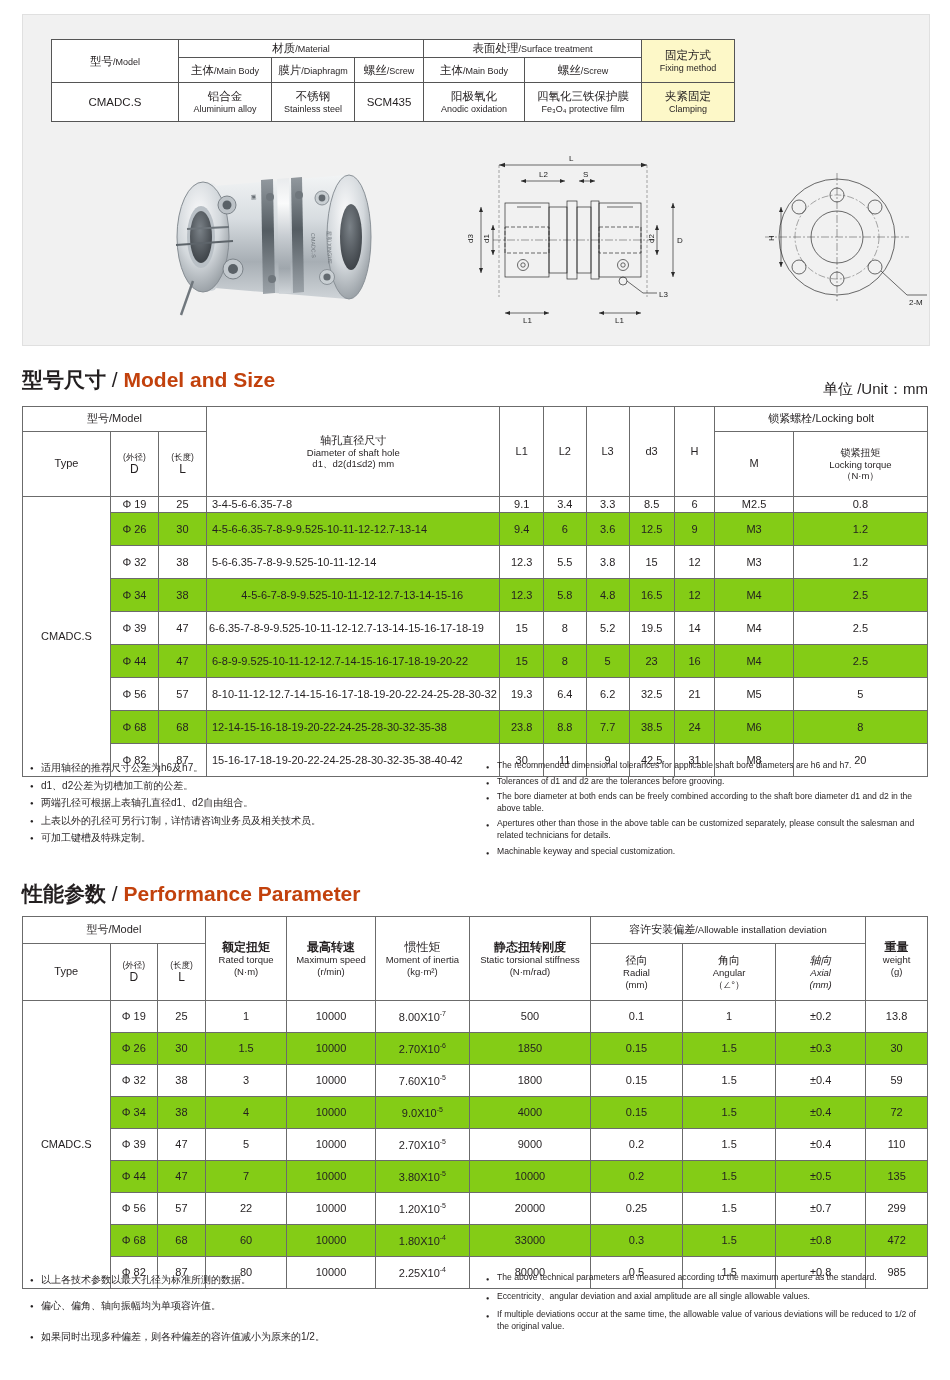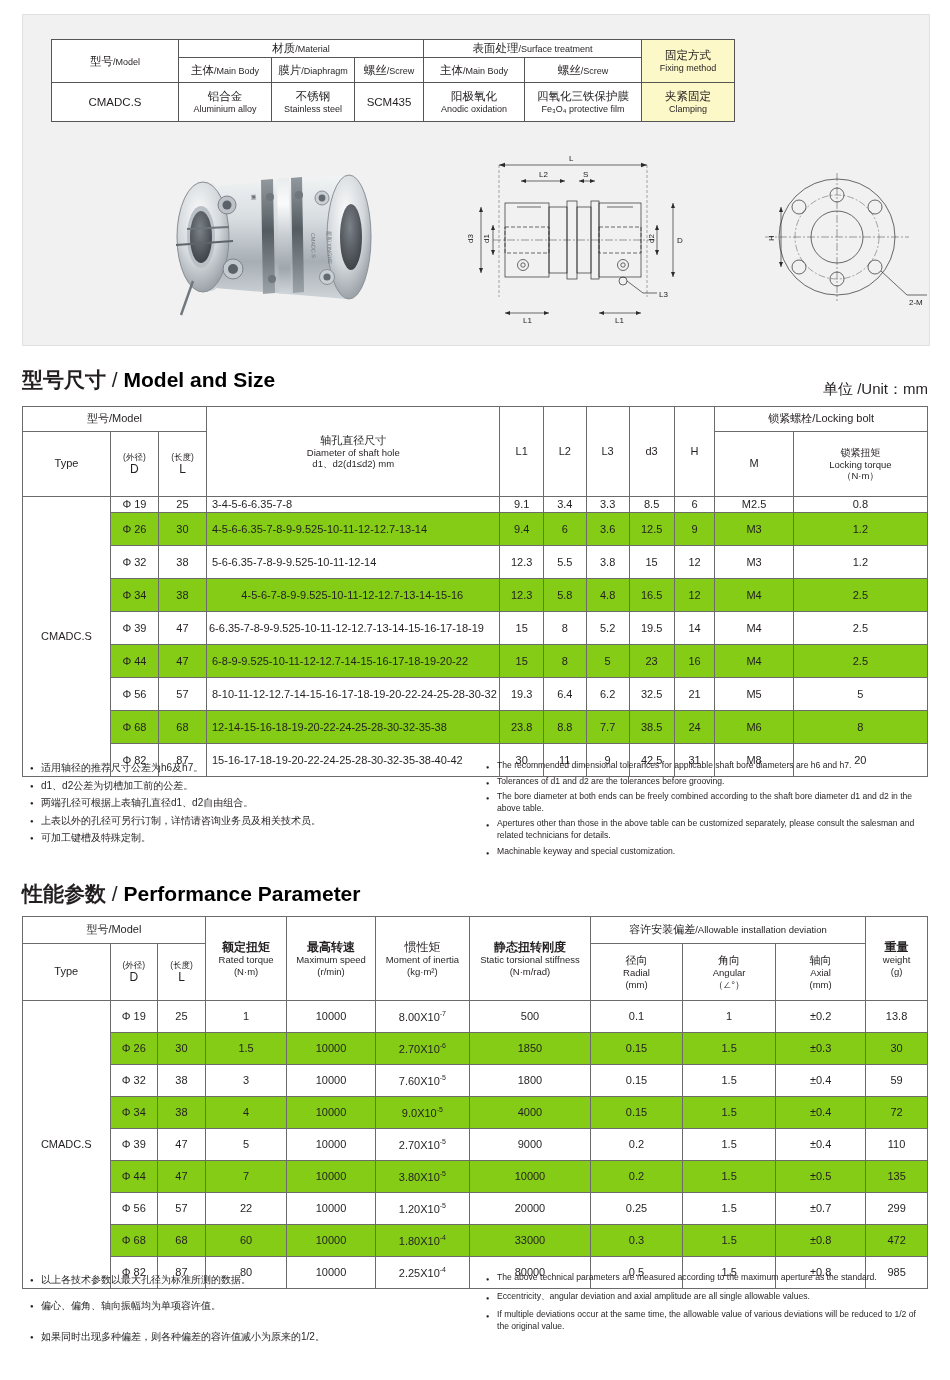--- a/index.html
+++ b/index.html
@@ -35,21 +35,21 @@
 
   
   .drawing-area{position:absolute;left:28px;top:128px;width:890px;height:200px;}
   .photo{position:absolute;left:90px;top:10px;width:290px;height:170px;}
   .svgbox{position:absolute;}
 
   
   .sec-title{position:absolute;font-size:21px;font-weight:bold;}
   .sec-title .cnt{color:#231f20;}
   .sec-title .slash{color:#231f20;font-weight:normal;}
-  .sec-title .ent{color:#000000;}
+  .sec-title .ent{color:#c2410c;}
   .unit{position:absolute;right:22px;font-size:15px;}
 
   
   table.dt{border-collapse:collapse;position:absolute;}
   table.dt td,table.dt th{
     border:1px solid #6b6b6b;text-align:center;vertical-align:middle;
     font-weight:normal;line-height:1.2;padding:1px 2px;
   }
   .rowalt{background:#84cc16;}
   .th-cn{font-size:11px;}
@@ -514,21 +514,21 @@
       <td style="width:94px;">
         <div class="th-cn">径向</div>
         <div class="th-en">Radial</div>
         <div class="th-en">(mm)</div>
       </td>
       <td style="width:94px;">
         <div class="th-cn">角向</div>
         <div class="th-en">Angular</div>
         <div class="th-en">（∠°）</div>
       </td>
-      <td style="width:92px;">
+      <td style="width:92px;font-style:italic;">
         <div class="th-cn">轴向</div>
         <div class="th-en">Axial</div>
         <div class="th-en">(mm)</div>
       </td>
     </tr>
 
     <tr>
       <td rowspan="9" class="th-cn">CMADC.S</td>
       <td style="height:29px;">Φ 19</td>
       <td>25</td>

